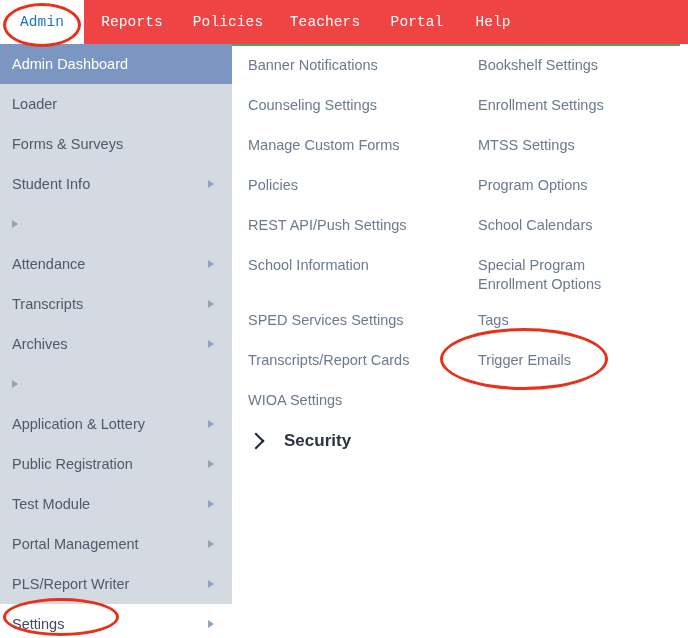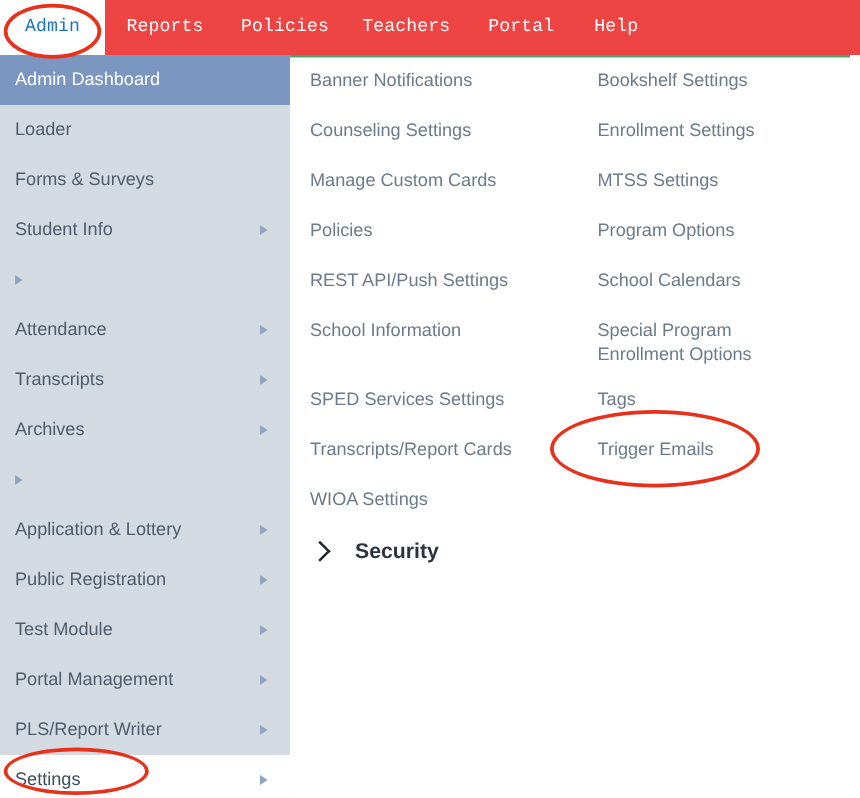--- a/index.html
+++ b/index.html
@@ -223,21 +223,21 @@
     <div class="side-item selected">
       <span class="side-label">Settings</span>
       <span class="caret"></span>
     </div>
   </div>
 
 <div id="flyout">
   <div class="menu-col" id="col-left">
       <div class="menu-item" style="top: 10px;">Banner Notifications</div>
       <div class="menu-item" style="top: 50px;">Counseling Settings</div>
-      <div class="menu-item" style="top: 90px;">Manage Custom Cards</div>
+      <div class="menu-item" style="top: 90px;">Manage Custom Forms</div>
       <div class="menu-item" style="top: 130px;">Policies</div>
       <div class="menu-item" style="top: 170px;">REST API/Push Settings</div>
       <div class="menu-item" style="top: 210px;">School Information</div>
       <div class="menu-item" style="top: 265px;">SPED Services Settings</div>
       <div class="menu-item" style="top: 305px;">Transcripts/Report Cards</div>
       <div class="menu-item" style="top: 345px;">WIOA Settings</div>
       <div class="menu-section" style="top: 385px;">
         <span class="chevron-right"></span>
         <span class="sec-label">Security</span>
       </div>

